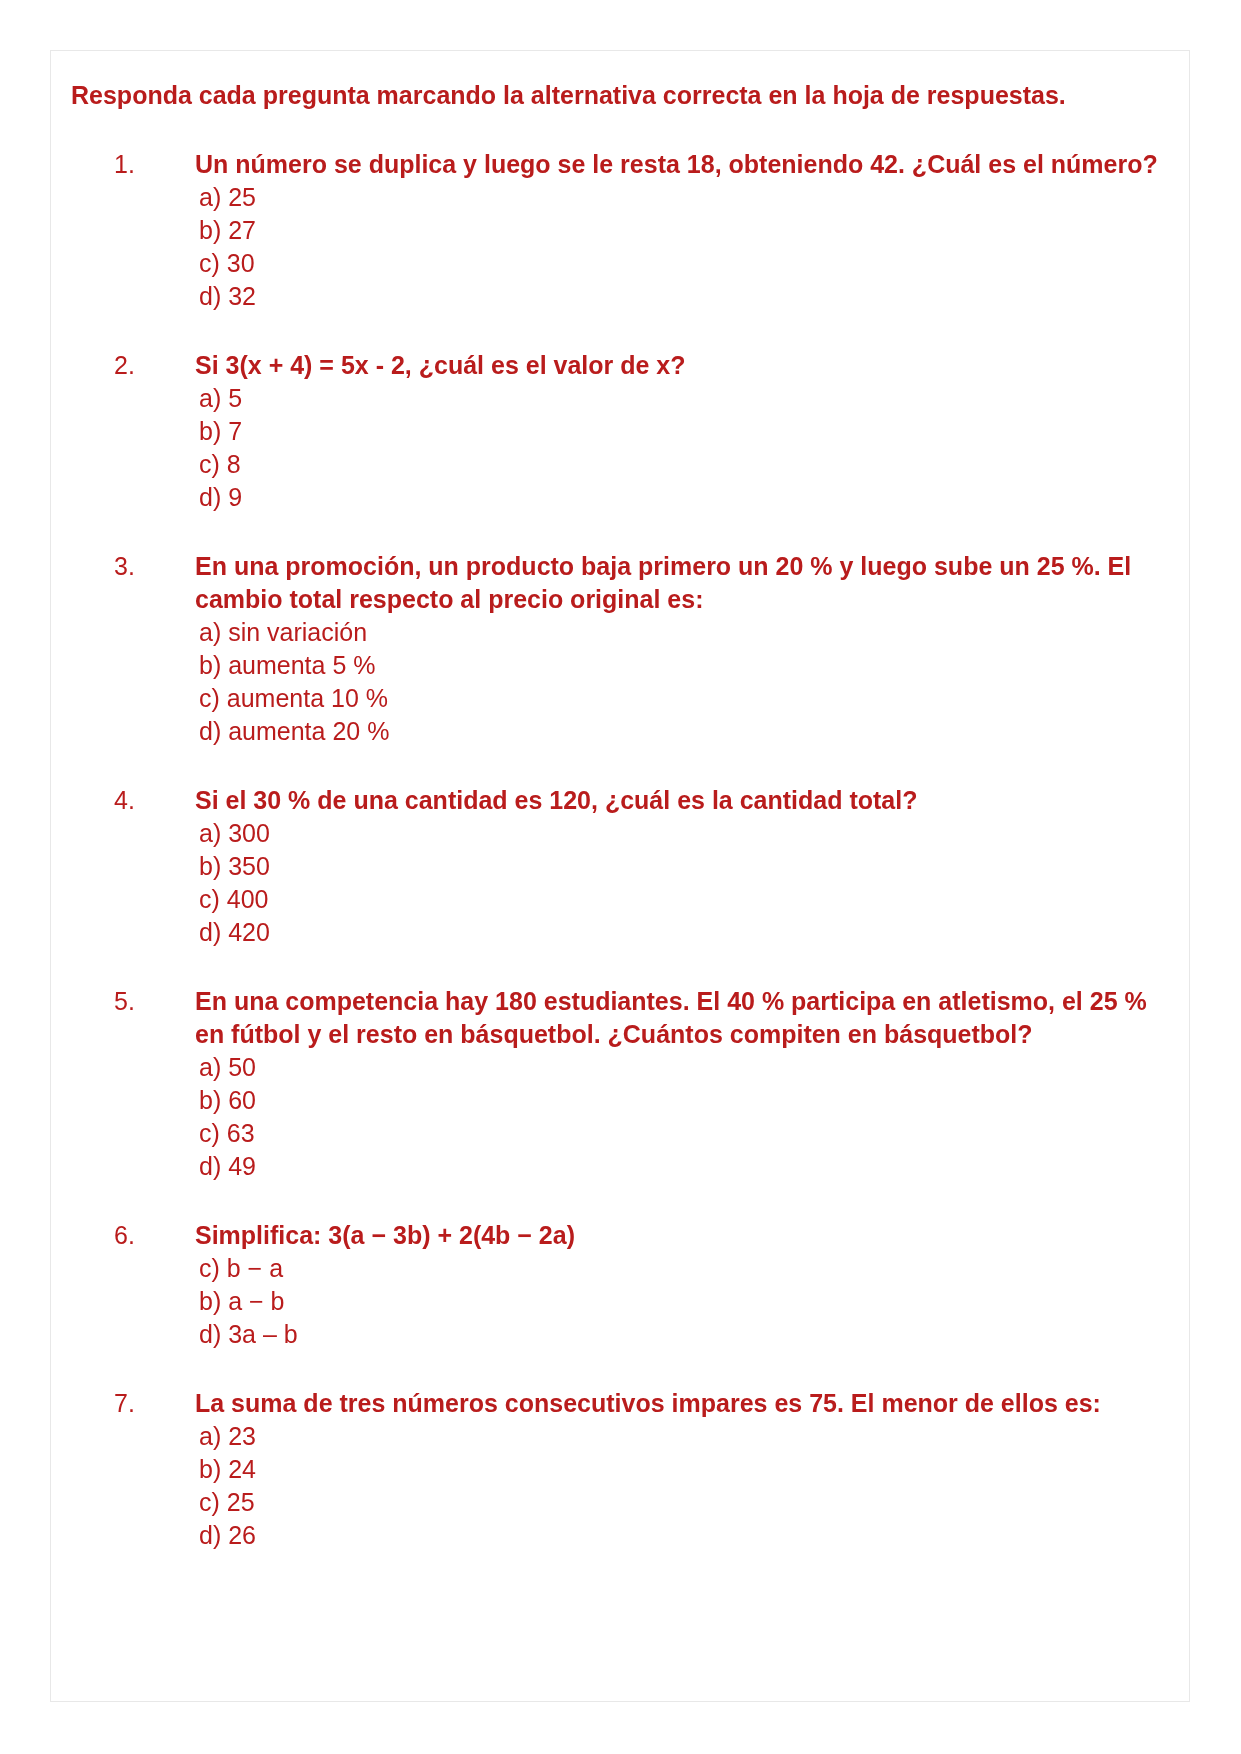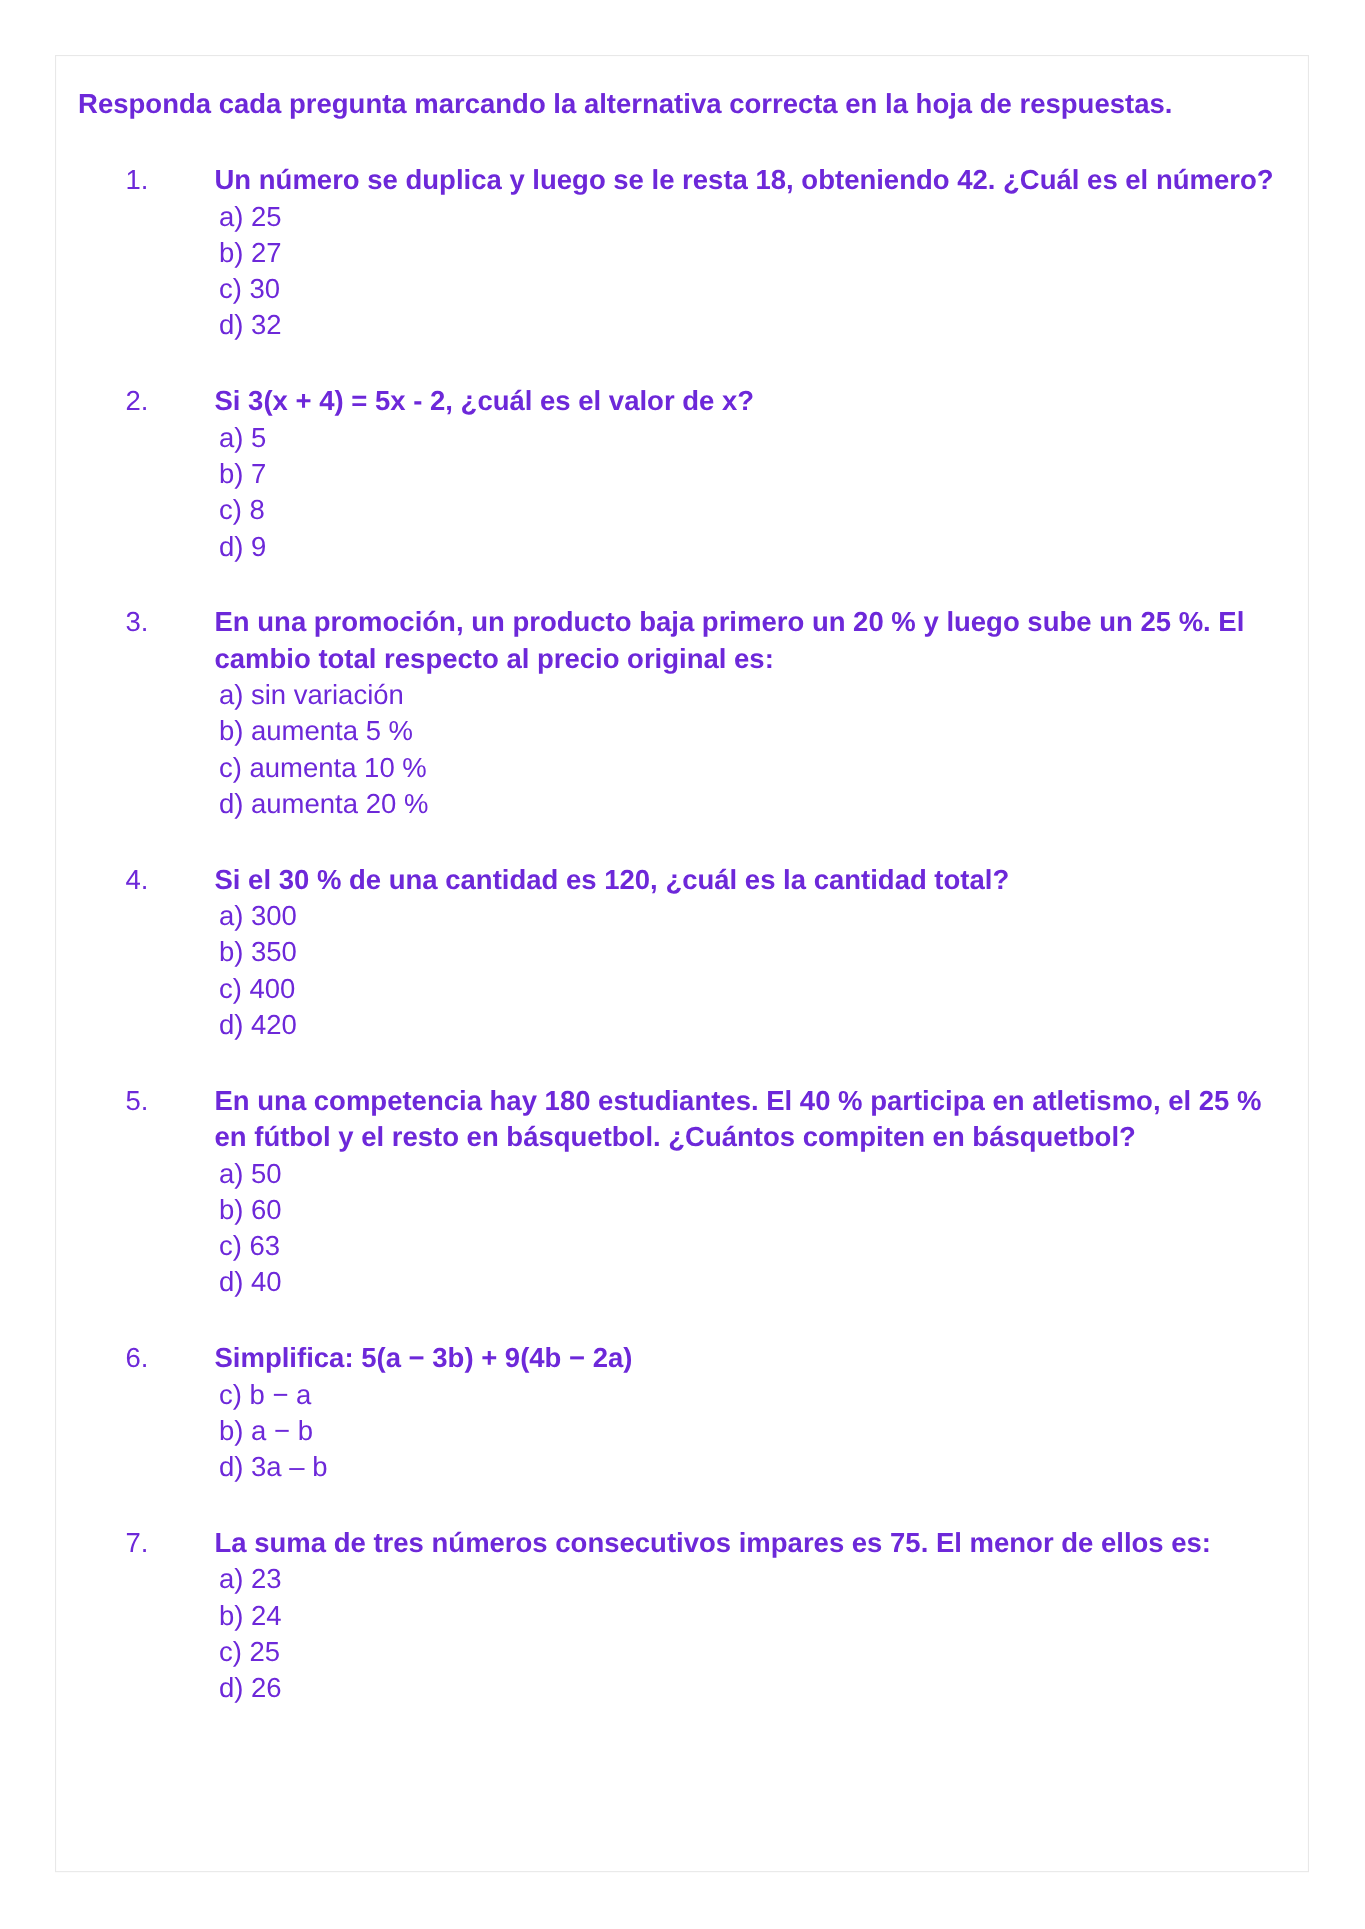--- a/index.html
+++ b/index.html
@@ -13,21 +13,21 @@
     box-sizing: border-box;
     width: 1140px;
     height: 1652px;
     margin: 50px 0 0 50px;
     background: #ffffff;
     border: 1px solid #e8e8e8;
     padding: 28px 8px 0 20px;
     font-family: "Liberation Sans", sans-serif;
     font-size: 25px;
     line-height: 33px;
-    color: #6d28d9;
+    color: #b91c1c;
   }
   .instruction {
     font-weight: bold;
   }
   .questions {
     margin-top: 36px;
   }
   .question {
     margin-bottom: 36px;
     padding-left: 43px;
@@ -116,28 +116,28 @@
 
     <div class="question">
       <div class="q-head">
         <div class="q-num">5.</div>
         <div class="q-text">En una competencia hay 180 estudiantes. El 40 % participa en atletismo, el 25 % en fútbol y el resto en básquetbol. ¿Cuántos compiten en básquetbol?</div>
       </div>
       <div class="q-options">
         <div class="option">a) 50</div>
         <div class="option">b) 60</div>
         <div class="option">c) 63</div>
-        <div class="option">d) 40</div>
+        <div class="option">d) 49</div>
       </div>
     </div>
 
     <div class="question">
       <div class="q-head">
         <div class="q-num">6.</div>
-        <div class="q-text">Simplifica: 5(a − 3b) + 9(4b − 2a)</div>
+        <div class="q-text">Simplifica: 3(a − 3b) + 2(4b − 2a)</div>
       </div>
       <div class="q-options">
         <div class="option">c) b − a</div>
         <div class="option">b) a − b</div>
         <div class="option">d) 3a – b</div>
       </div>
     </div>
 
     <div class="question">
       <div class="q-head">

